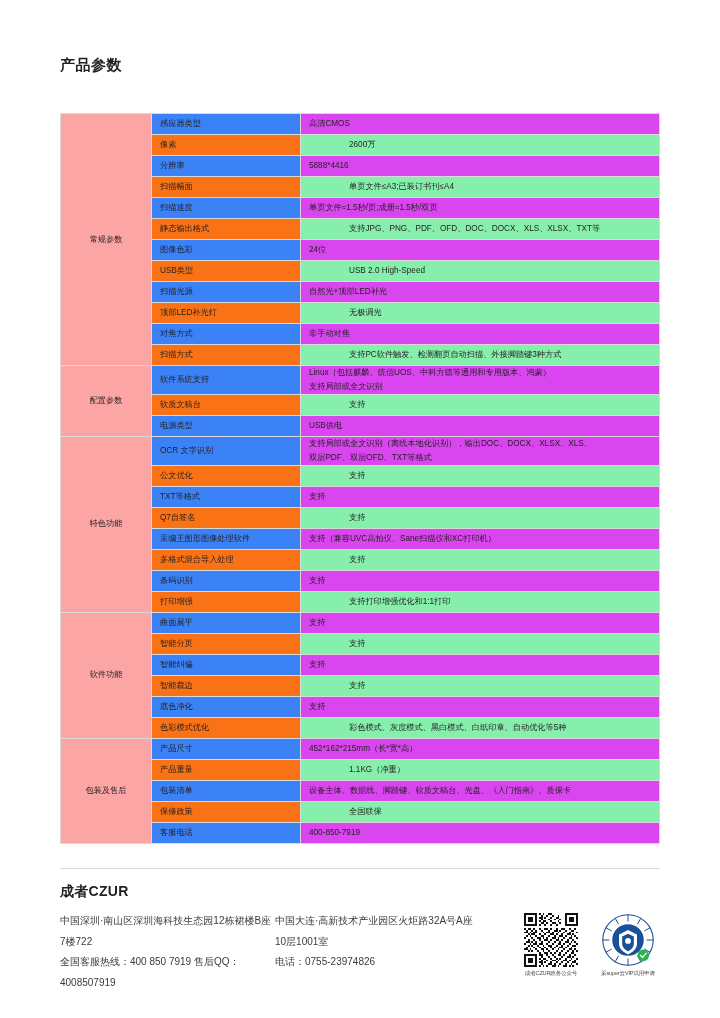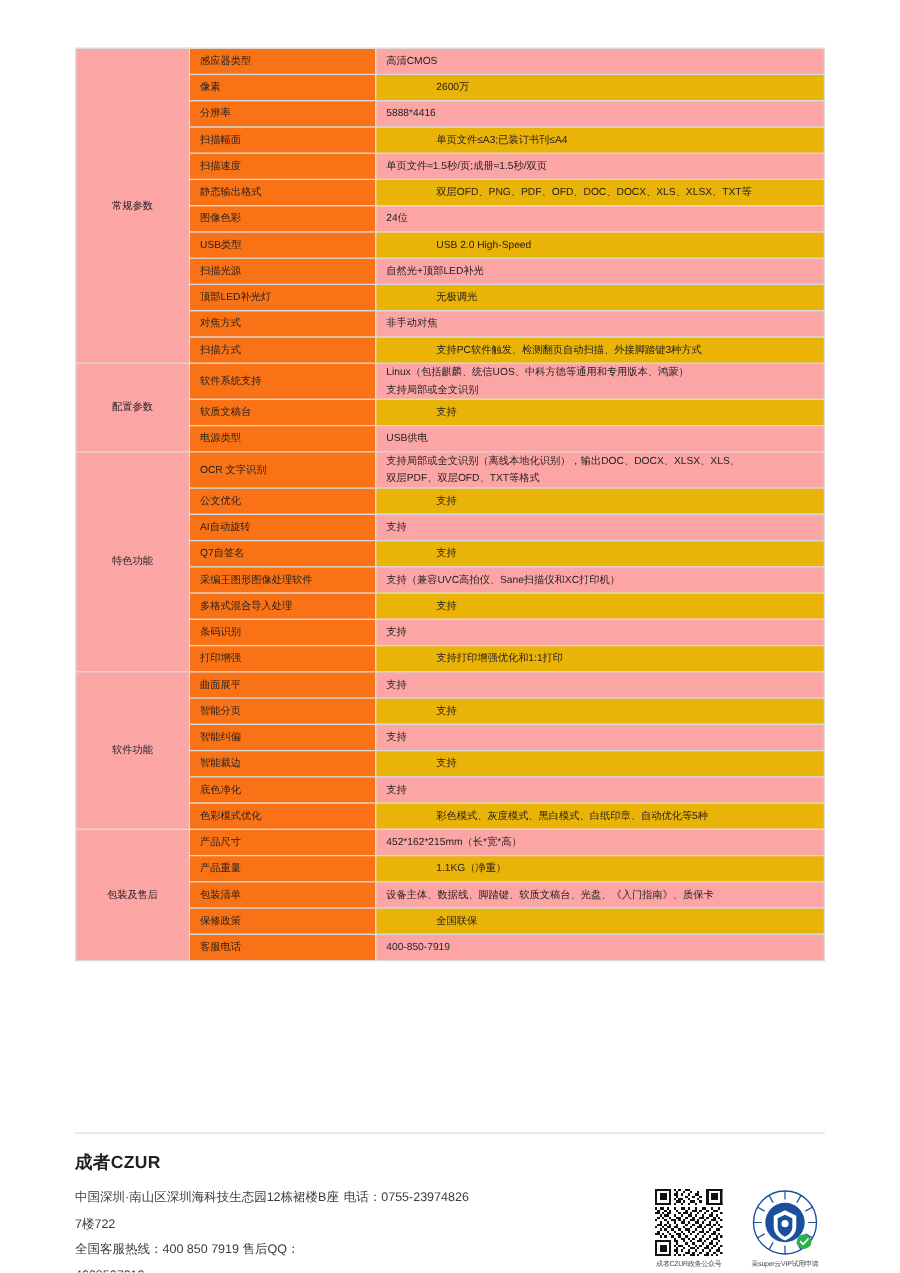--- a/index.html
+++ b/index.html
@@ -47,27 +47,27 @@
   }
   td.group {
     width: 74px;
     text-align: center;
     font-size: 9px;
     background: #fca5a5;
     color: #231f20;
   }
   td.key {
     width: 132px;
-    background: #f97316;
+    background: #3b82f6;
   }
   td.val {
-    background: #fca5a5;
+    background: #d946ef;
   }
   td.val.shade {
-    background: #eab308;
+    background: #86efac;
     padding-left: 48px;
   }
   td.key.shade {
     background: #f97316;
   }
   td.tall {
     height: 36px;
   }
   td.multiline {
     padding-top: 4px;
@@ -134,20 +134,21 @@
     height: 54px;
     display: block;
     margin: 0 auto 3px auto;
   }
 </style>
 </head>
 <body>
 
 <div class="page">
 
+  <h1 class="page-title">产品参数</h1>
 
   <table class="spec">
     <tbody id="spec-body">
         <tr>
           <td class="group" rowspan="12">常规参数</td>
           <td class="key">感应器类型</td>
           <td class="val">高清CMOS</td>
         </tr>
         <tr>
           <td class="key shade">像素</td>
@@ -160,21 +161,21 @@
         <tr>
           <td class="key shade">扫描幅面</td>
           <td class="val shade">单页文件≤A3;已装订书刊≤A4</td>
         </tr>
         <tr>
           <td class="key">扫描速度</td>
           <td class="val">单页文件≈1.5秒/页;成册≈1.5秒/双页</td>
         </tr>
         <tr>
           <td class="key shade">静态输出格式</td>
-          <td class="val shade">双层OFD、PNG、PDF、OFD、DOC、DOCX、XLS、XLSX、TXT等</td>
+          <td class="val shade">支持JPG、PNG、PDF、OFD、DOC、DOCX、XLS、XLSX、TXT等</td>
         </tr>
         <tr>
           <td class="key">图像色彩</td>
           <td class="val">24位</td>
         </tr>
         <tr>
           <td class="key shade">USB类型</td>
           <td class="val shade">USB 2.0 High-Speed</td>
         </tr>
         <tr>
@@ -215,21 +216,21 @@
           <td class="val tall multiline">
             <div>支持局部或全文识别（离线本地化识别），输出DOC、DOCX、XLSX、XLS、</div>
             <div>双层PDF、双层OFD、TXT等格式</div>
           </td>
         </tr>
         <tr>
           <td class="key shade">公文优化</td>
           <td class="val shade">支持</td>
         </tr>
         <tr>
-          <td class="key">AI自动旋转</td>
+          <td class="key">TXT等格式</td>
           <td class="val">支持</td>
         </tr>
         <tr>
           <td class="key shade">Q7自签名</td>
           <td class="val shade">支持</td>
         </tr>
         <tr>
           <td class="key">采编王图形图像处理软件</td>
           <td class="val">支持（兼容UVC高拍仪、Sane扫描仪和XC打印机）</td>
         </tr>
@@ -296,20 +297,21 @@
 
   <div class="footer">
     <hr class="footer-hr">
     <div class="brand">成者CZUR</div>
     <div class="footer-body">
       <div class="footer-col col1">
         <div>中国深圳·南山区深圳海科技生态园12栋裙楼B座7楼722</div>
         <div>全国客服热线：400 850 7919     售后QQ：4008507919</div>
       </div>
       <div class="footer-col col2">
+        <div>中国大连·高新技术产业园区火炬路32A号A座10层1001室</div>
         <div>电话：0755-23974826</div>
       </div>
       <div class="footer-right">
         <div class="qr-block">
           <svg class="qr" viewBox="0 0 29 29" shape-rendering="crispEdges">
             <rect width="29" height="29" fill="#ffffff"></rect>
             <g fill="#111111">
               <rect x="0" y="0" width="7" height="1"></rect>
                 <rect x="0" y="6" width="7" height="1"></rect>
               <rect x="0" y="0" width="1" height="7"></rect>

